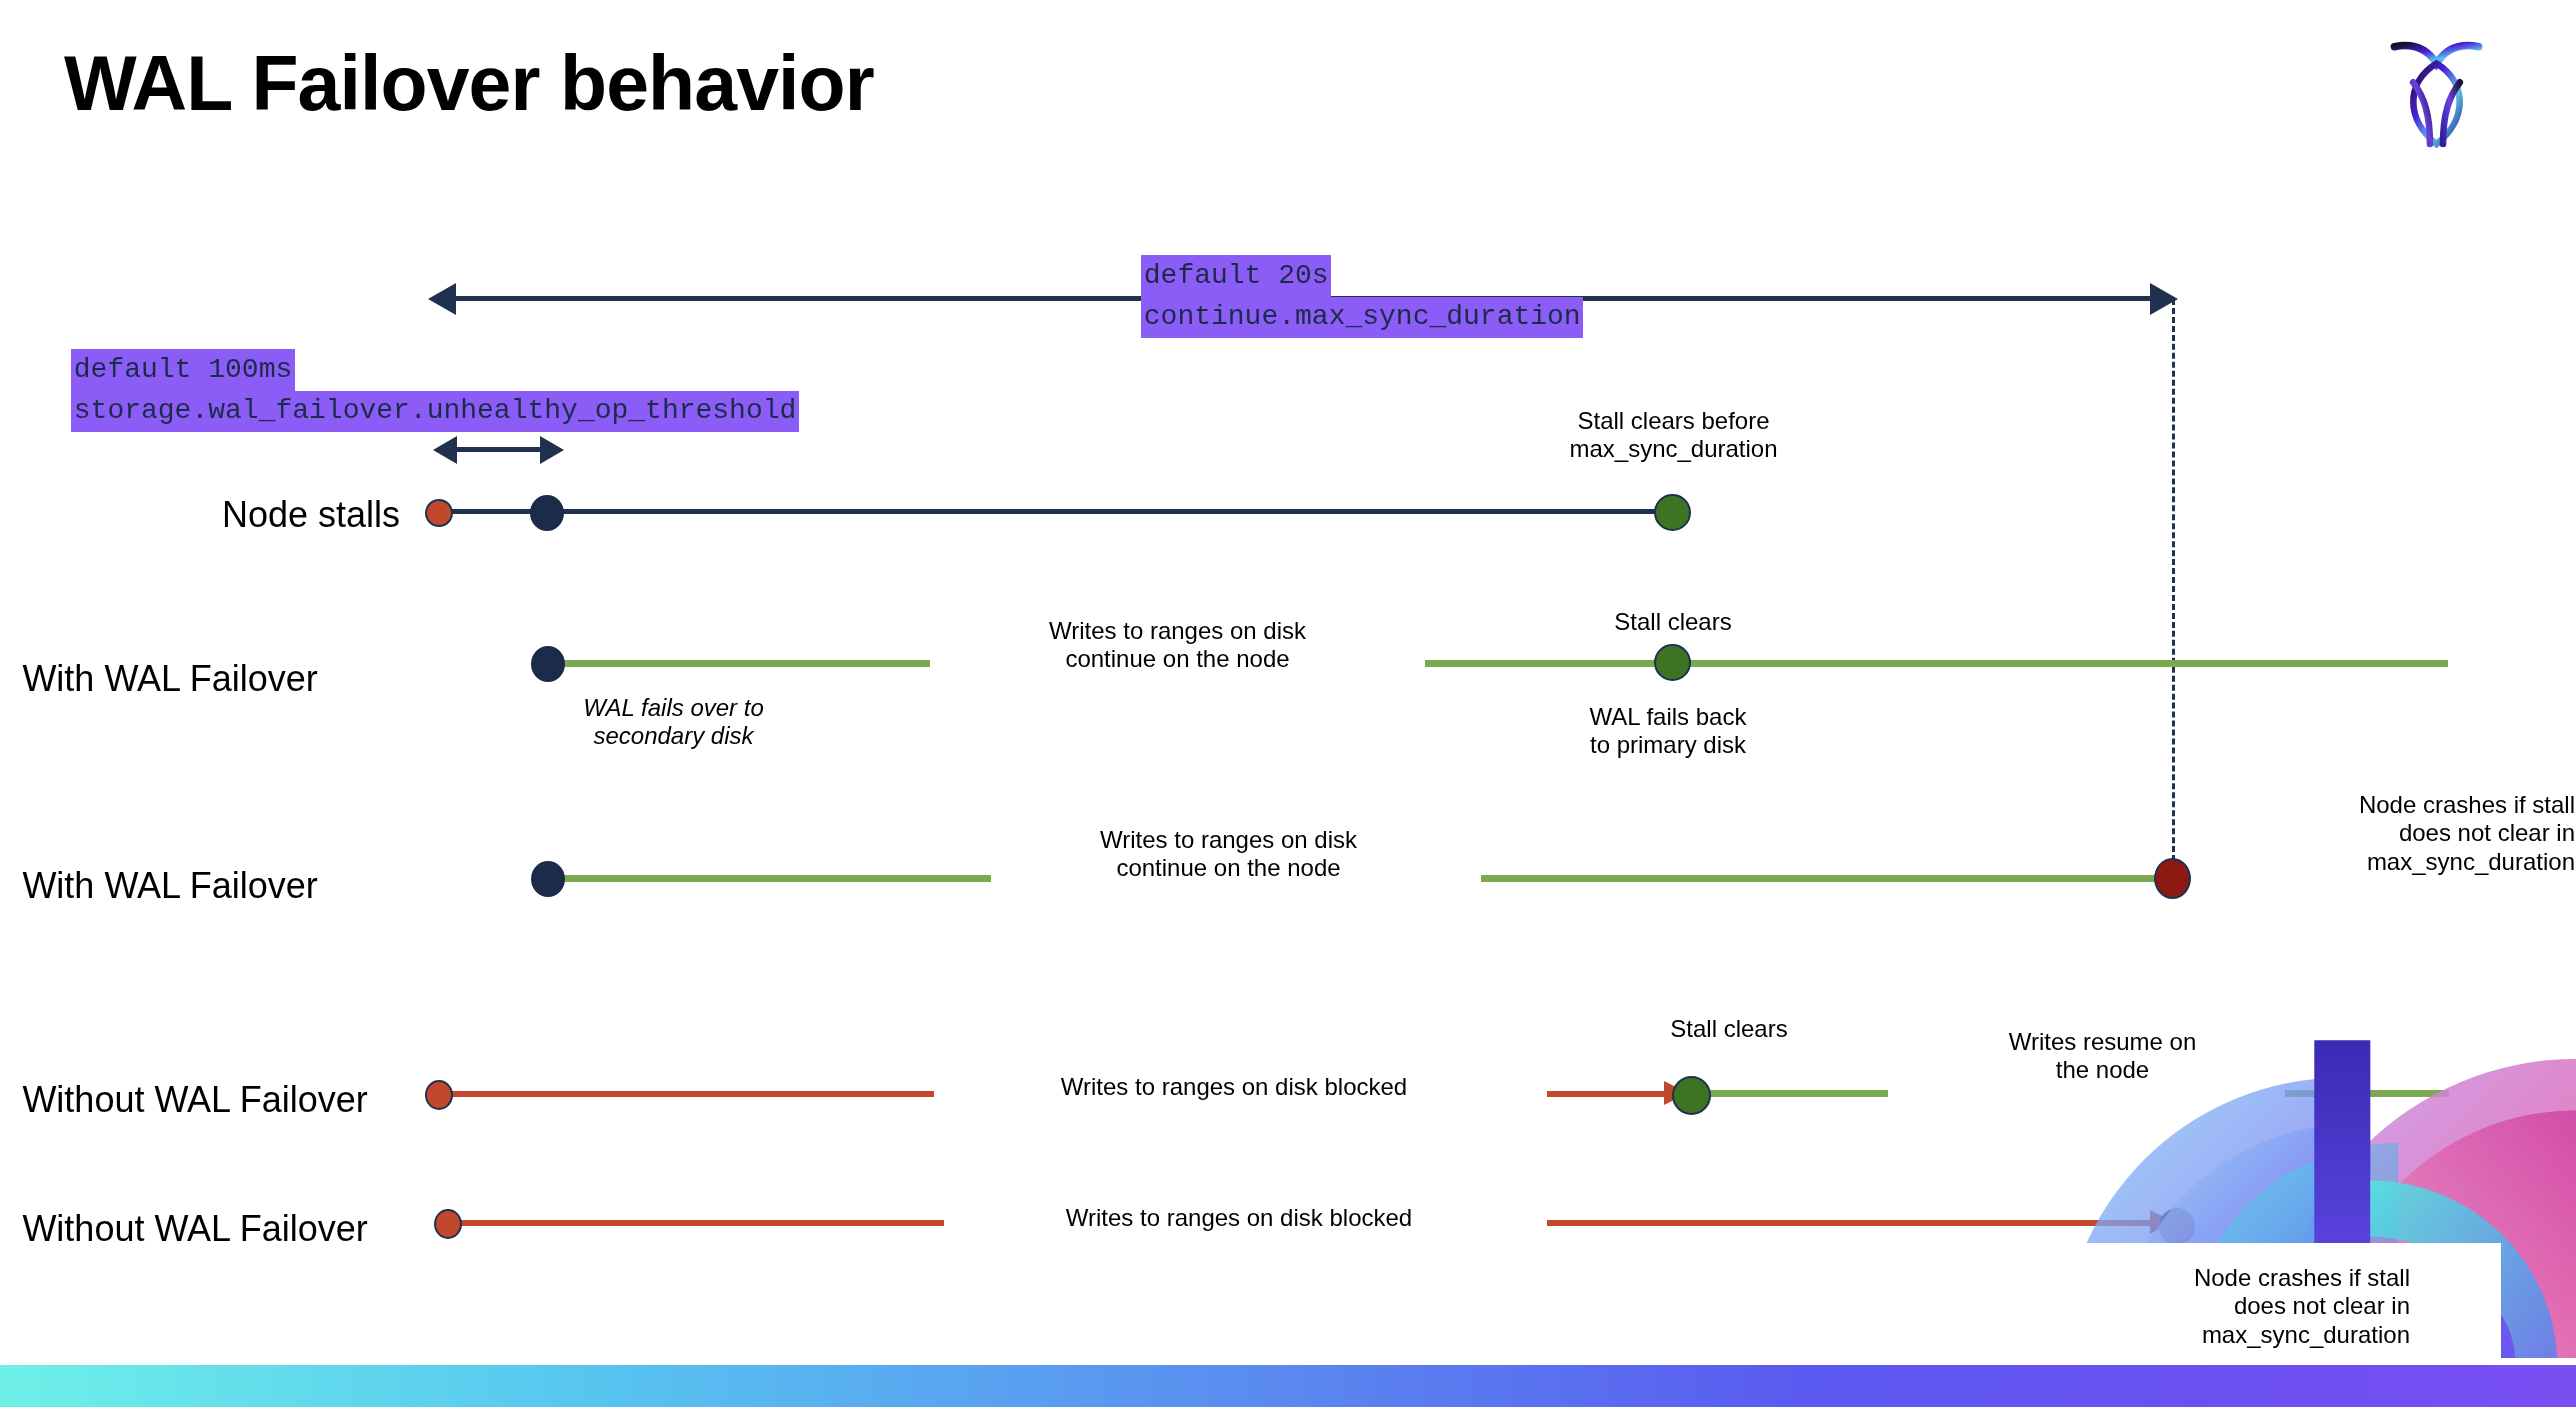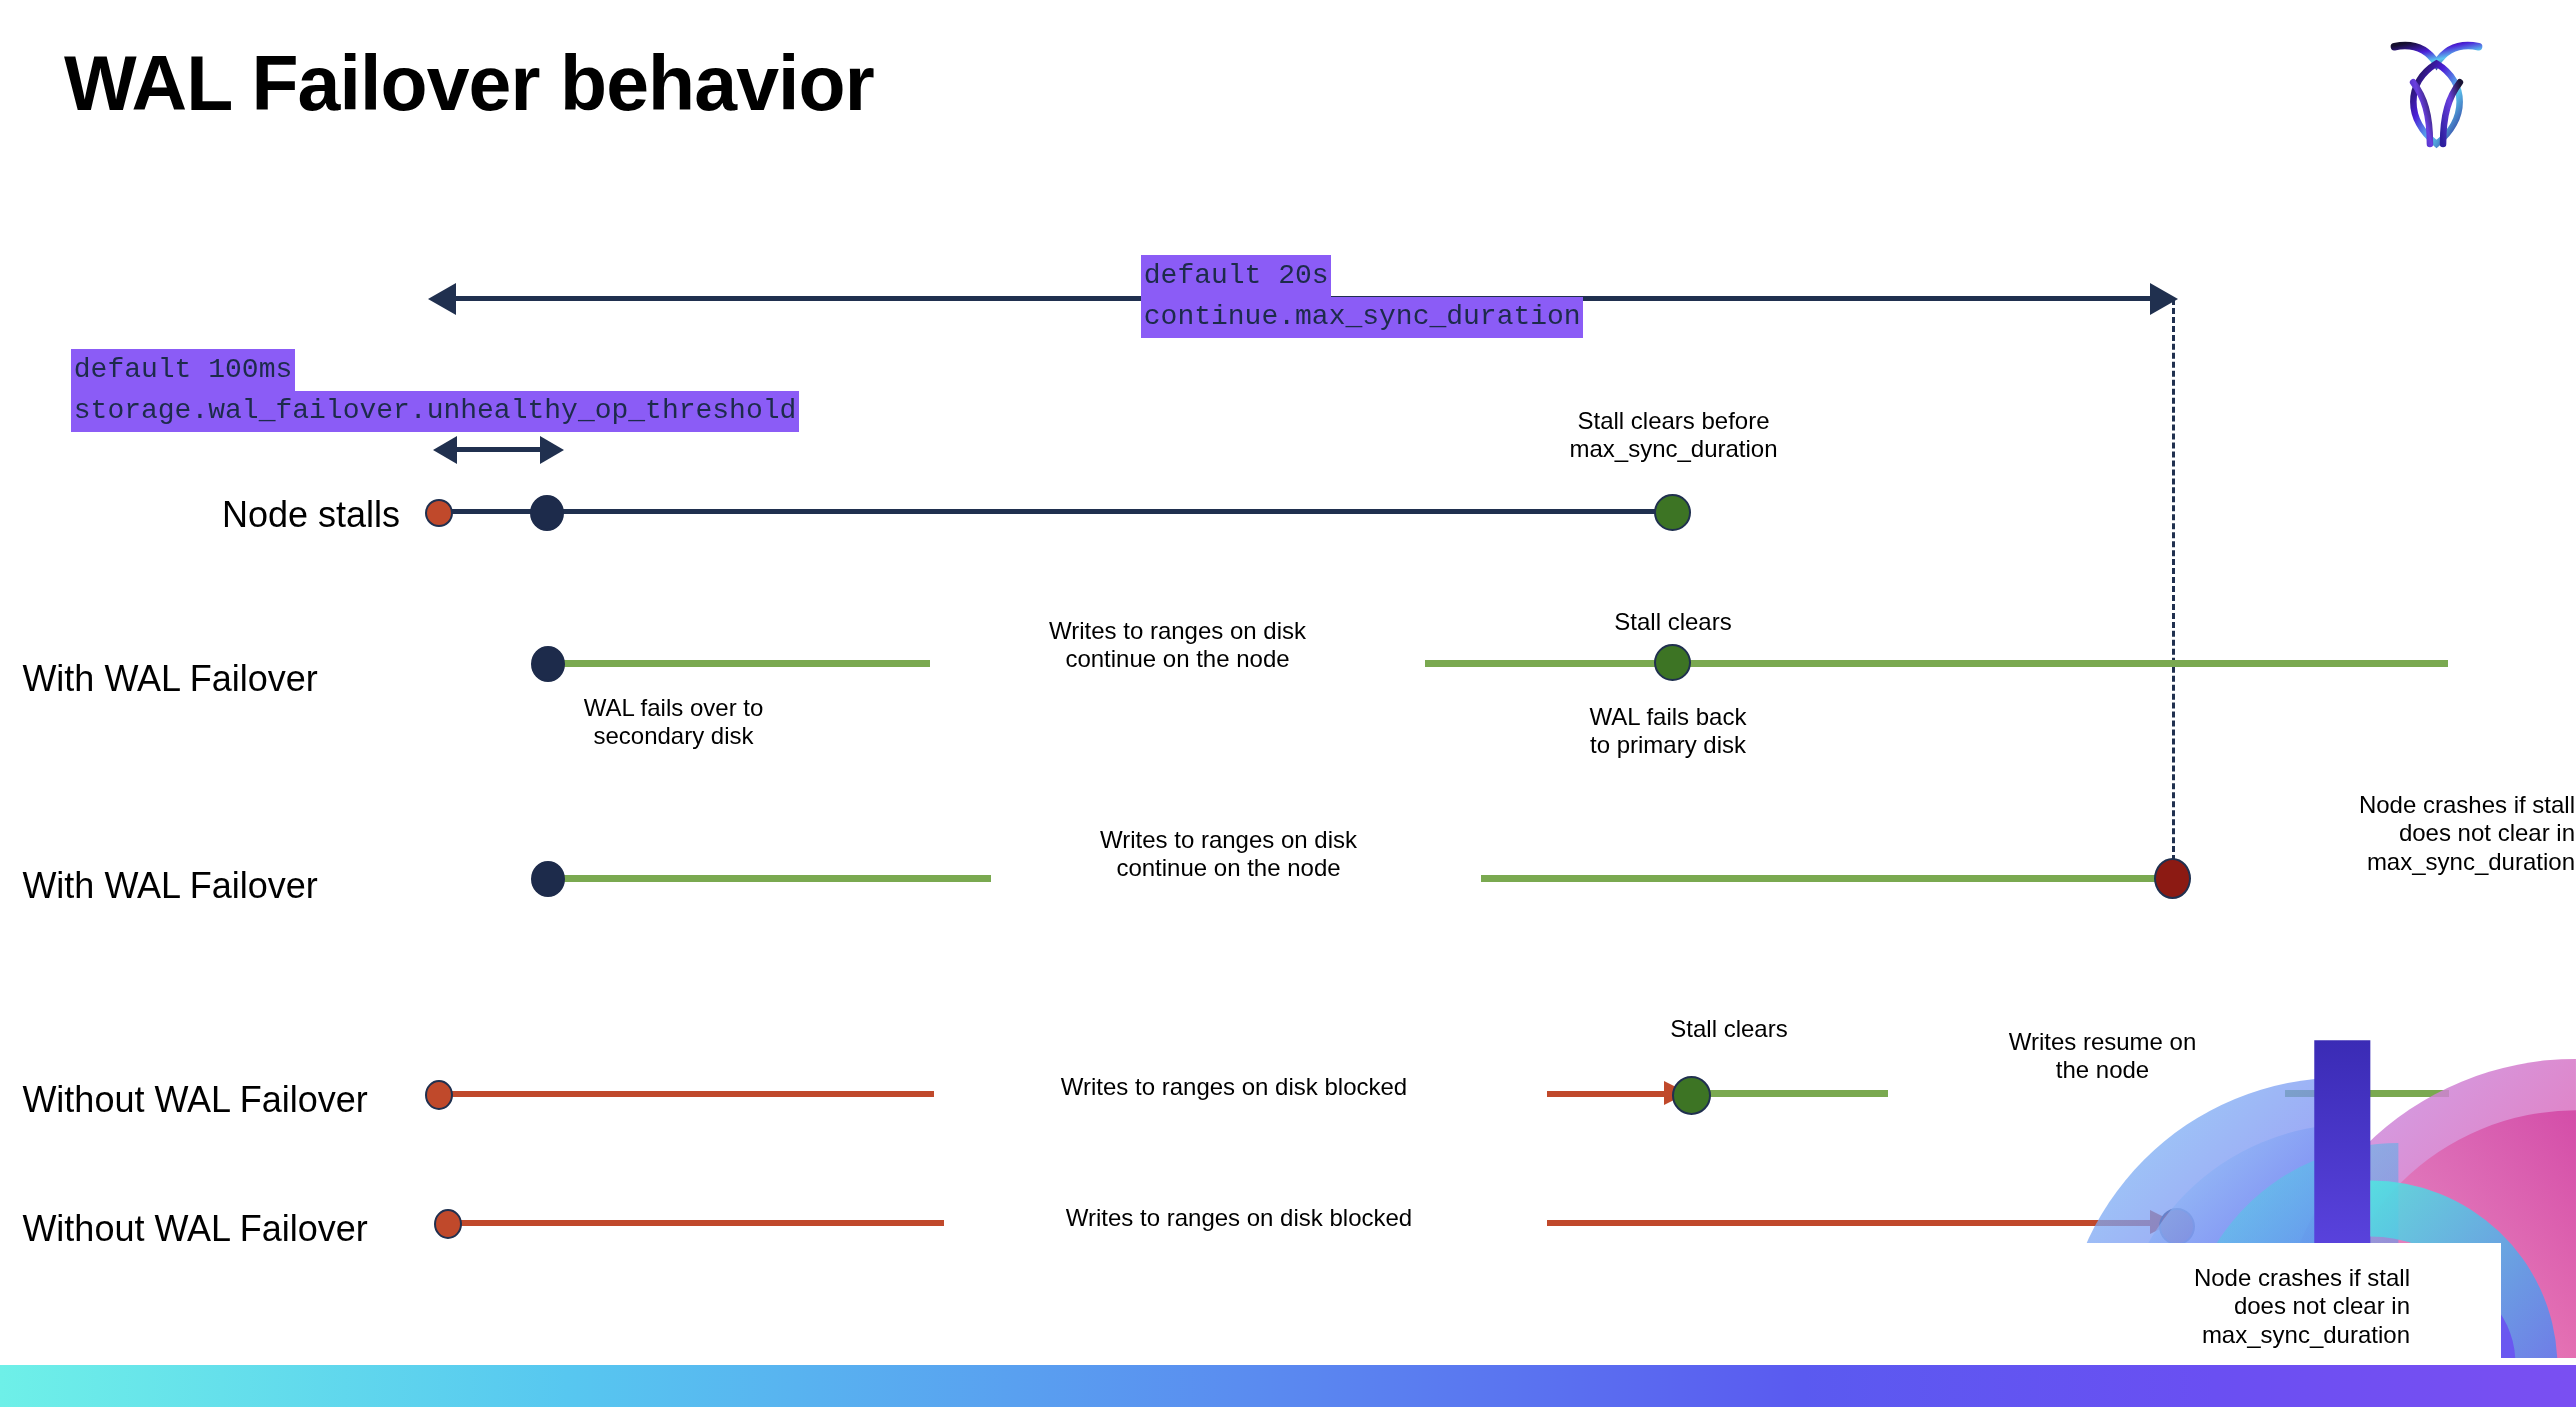--- a/index.html
+++ b/index.html
@@ -162,21 +162,21 @@
   <div class="rowlabel" style="left:22.4px;top:658px;">With WAL Failover</div>
 
   <div class="line green" style="left:547px;top:660px;width:383px;"></div>
   <div class="line green" style="left:1425px;top:660px;width:1023px;"></div>
   <div class="dot navy" style="left:531px;top:646px;width:34px;height:36px;"></div>
   <div class="dot green" style="left:1654px;top:644px;width:37px;height:37px;"></div>
 
   <div class="note" style="left:944px;top:617px;width:467px;">Writes to ranges on disk
 continue on the node</div>
   <div class="note" style="left:1533px;top:608px;width:280px;">Stall clears</div>
-  <div class="note" style="left:477px;top:694px;width:393px;">WAL fails over to
+  <div class="note" style="left:477px;top:694px;width:393px;font-style:italic;">WAL fails over to
 secondary disk</div>
   <div class="note" style="left:1514px;top:703px;width:308px;">WAL fails  back
 to primary disk</div>
 
   <div class="rowlabel" style="left:22.4px;top:865px;">With WAL Failover</div>
 
   <div class="line green" style="left:547px;top:875px;width:444px;"></div>
   <div class="line green" style="left:1481px;top:875px;width:696px;"></div>
   <div class="dot navy" style="left:531px;top:861px;width:34px;height:36px;"></div>
   <div class="dot red" style="left:2154px;top:858px;width:37px;height:41px;"></div>

